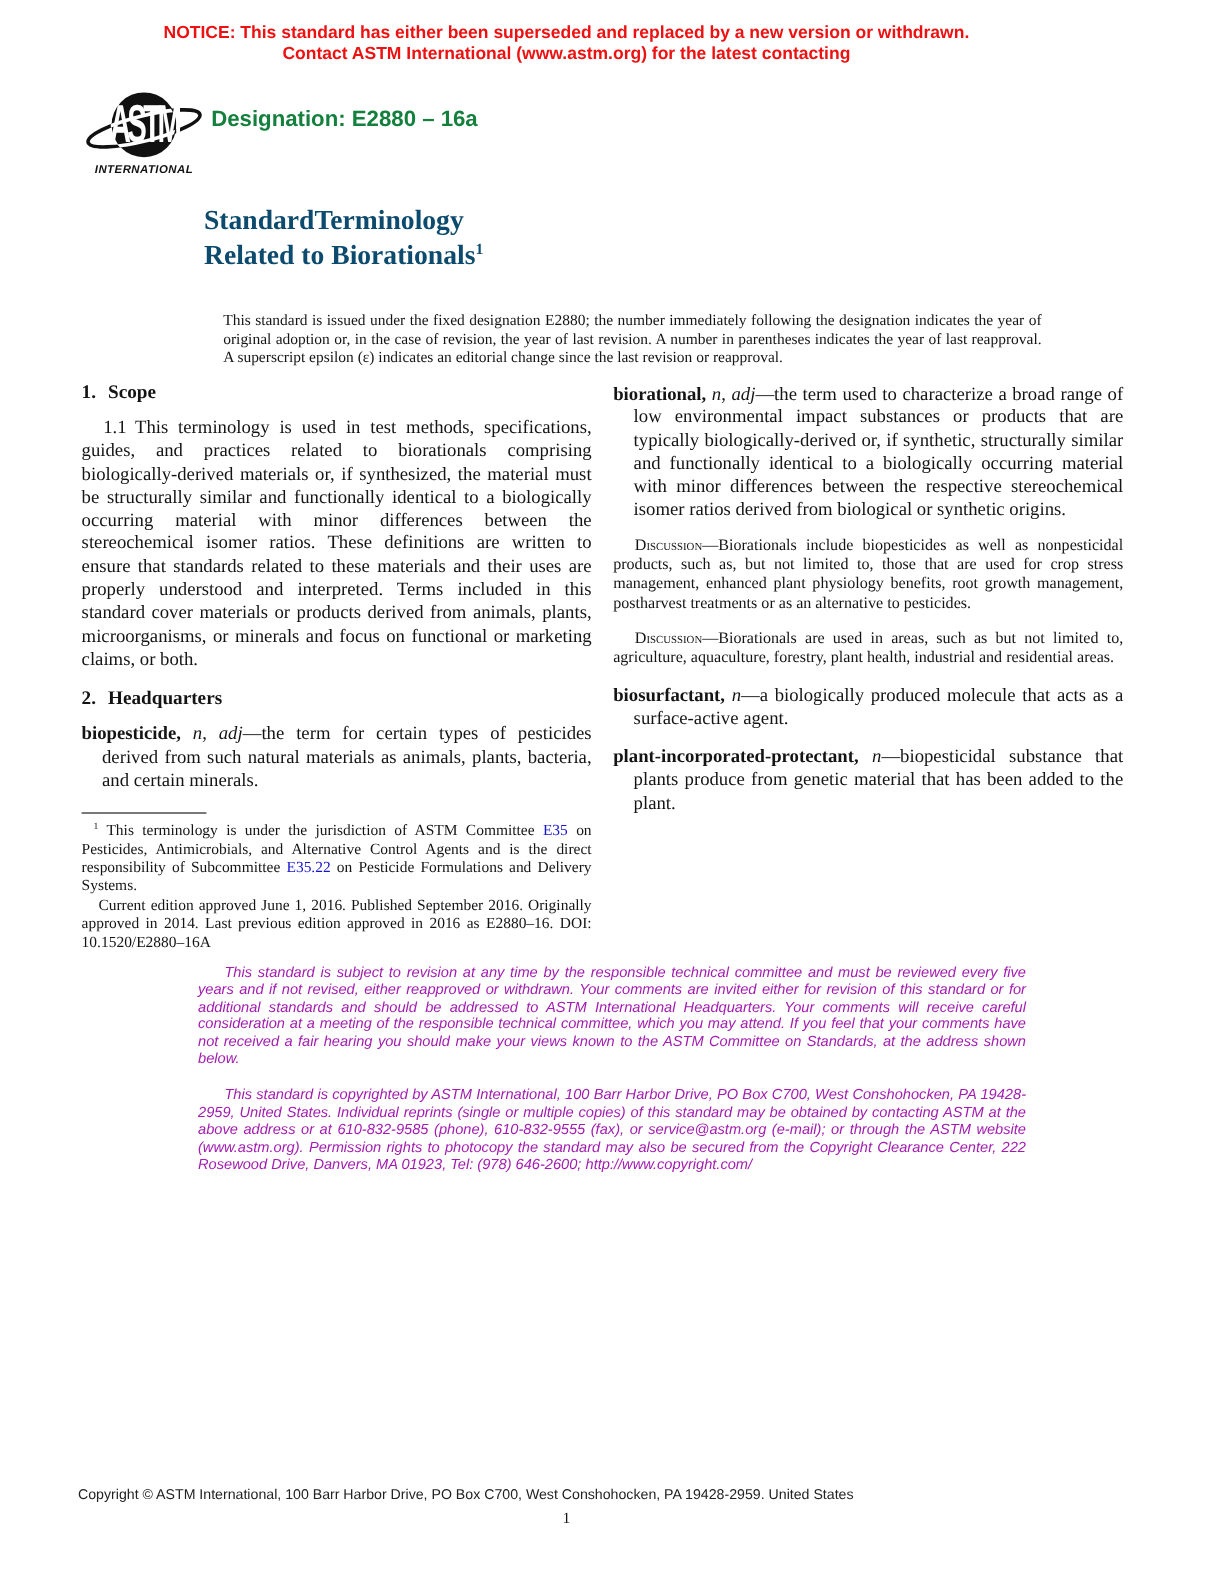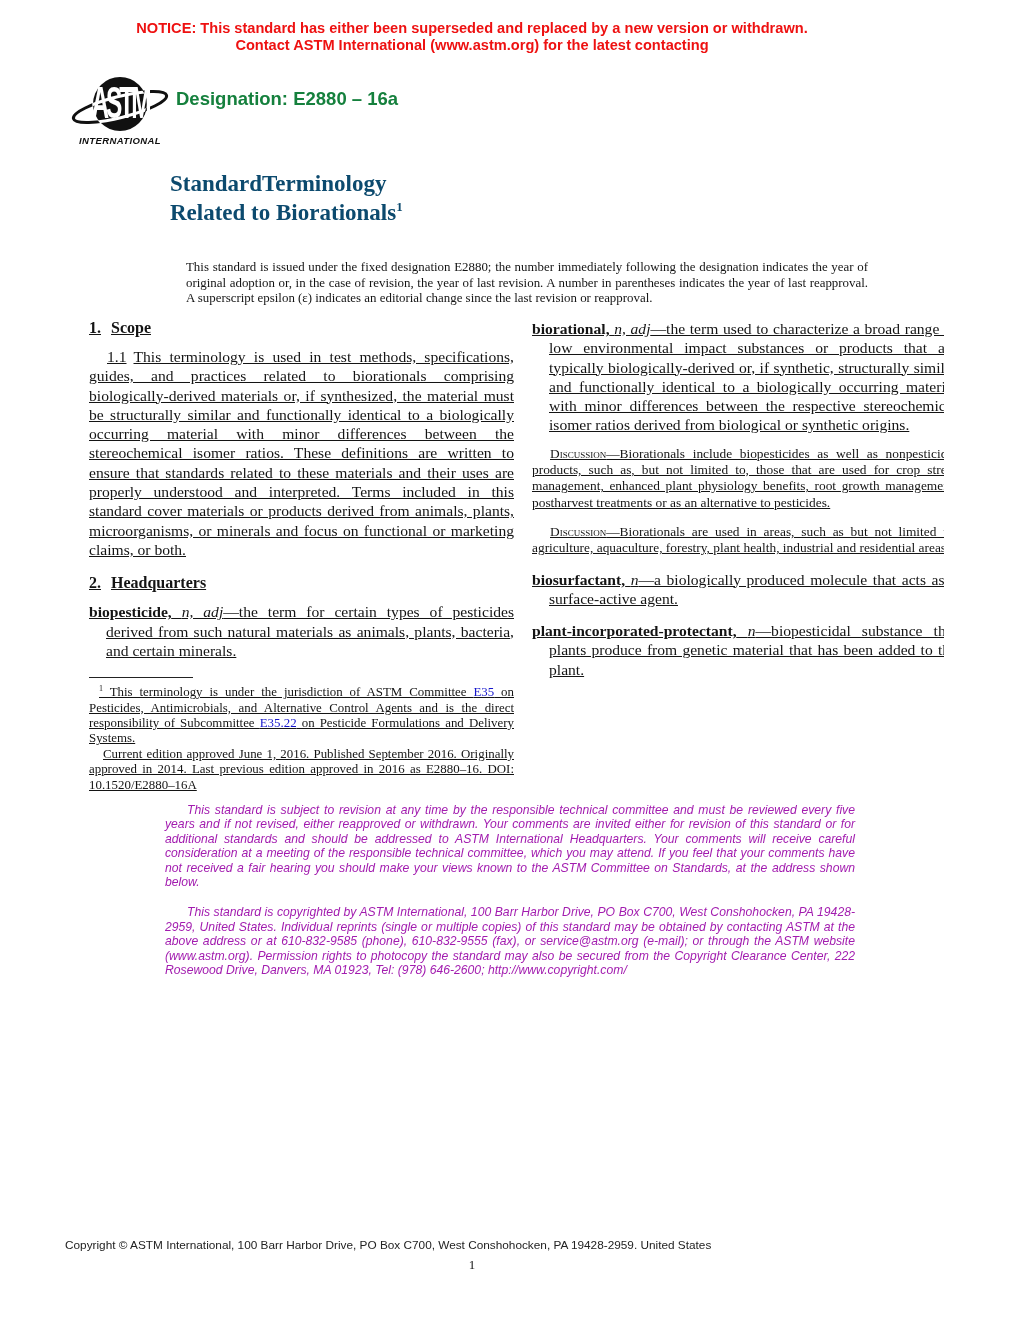--- a/index.html
+++ b/index.html
@@ -28,21 +28,21 @@
     position:absolute; top:170px; left:170px;
     font-family:Liberation Serif, serif; font-weight:bold;
     font-size:23px; line-height:28.5px; color:#0c4a6e;
   }
   .title-block sup { font-size:13px; }
   .issuance {
     position:absolute; top:244px; left:170px; width:682px; margin:16px;
     font-size:12.9px; line-height:15.7px; text-align:justify;
   }
   
-  .columns { position:absolute; top:319px; left:89px; width:872px; display:flex; gap:18px;text-decoration:underline; }
+  .columns { position:absolute; top:319px; left:68px; width:872px; display:flex; gap:18px; }
   .col { width:425px; }
   .section-head { font-size:16px; font-weight:bold; margin:0 0 10px 0; }
   .section-head .shn { margin-right:10px; }
   .body-para { font-size:15.6px; line-height:19.3px; text-align:justify; margin:0; }
   .pnum { padding-left:18px; padding-right:7px; }
   .term-entry {
     font-size:15.6px; line-height:19.3px; text-align:justify;
     padding-left:17px; text-indent:-17px; margin:0 0 11px 0;
   }
   .term-entry .tname { font-weight:bold; }

